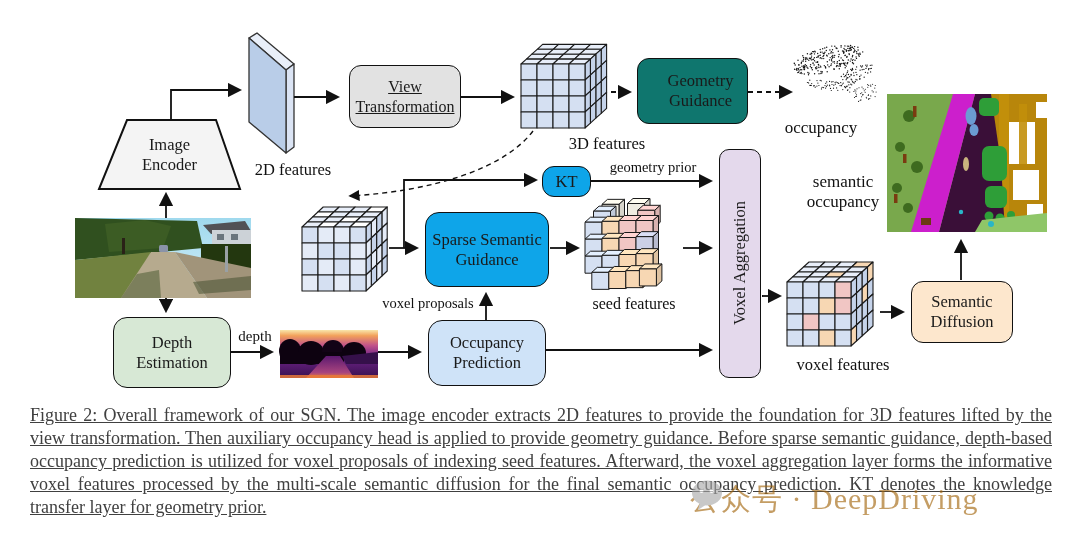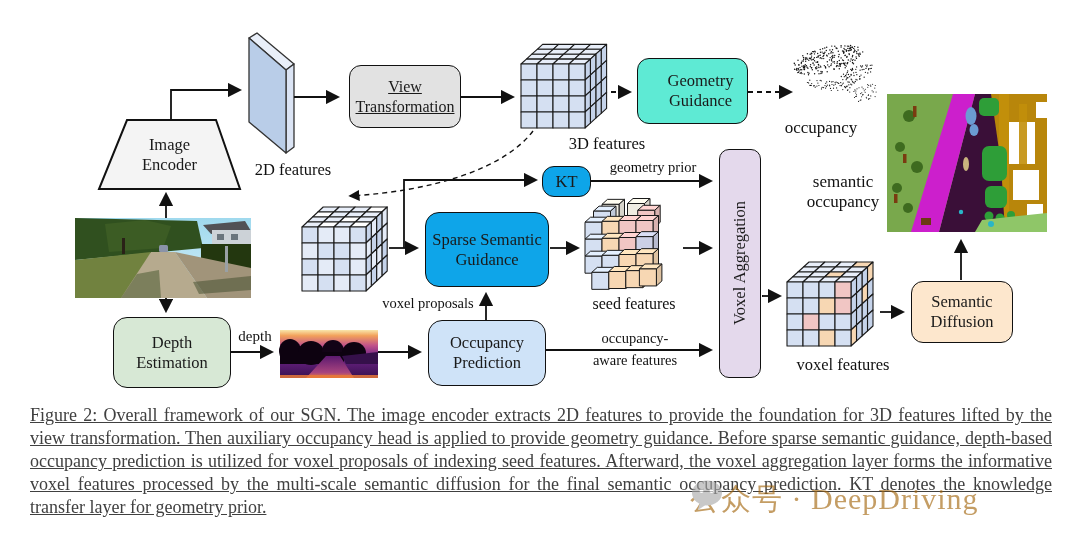--- a/index.html
+++ b/index.html
@@ -789,21 +789,21 @@
   <div class="node" style="left:99px;top:126px;width:141px;height:58px;border:none;background:transparent;">
     <span data-bind="diagram.nodes.image_encoder.label">Image
 Encoder</span>
   </div>
 
   <div class="node" style="left: 349px; top: 65px; width: 112px; height: 63px; font-size: 16px; background: rgb(226, 226, 226); text-decoration: underline;">
     <span data-bind="diagram.nodes.view_transformation.label">View
 Transformation</span>
   </div>
 
-  <div class="node" style="left: 637px; top: 58px; width: 111px; height: 66px; background: #5eead4; padding-left: 16px;">
+  <div class="node" style="left: 637px; top: 58px; width: 111px; height: 66px; background: #0f766e; padding-left: 16px;">
     <span data-bind="diagram.nodes.geometry_guidance.label">Geometry
 Guidance</span>
   </div>
 
   <div class="node" style="left: 542px; top: 166px; width: 49px; height: 31px; border-radius: 12px; background: #0ea5e9;">
     <span data-bind="diagram.nodes.kt.label">KT</span>
   </div>
 
   <div class="node" style="left: 425px; top: 212px; width: 124px; height: 75px; border-radius: 14px; background: #0ea5e9;">
     <span data-bind="diagram.nodes.sparse_semantic_guidance.label">Sparse Semantic
@@ -829,22 +829,20 @@
   </div>
 
   <div class="lbl" style="left:247px;top:160px;width:92px;" data-bind="diagram.labels.features_2d">2D features</div>
   <div class="lbl" style="left:518px;top:134px;width:92px;margin-left:43px;" data-bind="diagram.labels.features_3d">3D features</div>
   <div class="lbl" style="left:775px;top:118px;width:92px;font-size:17px;" data-bind="diagram.labels.occupancy">occupancy</div>
   <div class="lbl" style="left:798px;top:172px;width:90px;font-size:17px;line-height:20px;" data-bind="diagram.labels.semantic_occupancy">semantic
 occupancy</div>
   <div class="lbl small" style="left:605px;top:158px;width:96px;" data-bind="diagram.labels.geometry_prior">geometry prior</div>
   <div class="lbl small" style="left:378px;top:294px;width:100px;" data-bind="diagram.labels.voxel_proposals">voxel proposals</div>
   <div class="lbl" style="left:585px;top:294px;width:98px;font-size:16px;" data-bind="diagram.labels.seed_features">seed features</div>
-  <div class="lbl small" style="left:580px;top:327px;width:110px;line-height:22px;" data-bind="diagram.labels.occupancy_aware">occupancy-
-aware features</div>
   <div class="lbl" style="left:793px;top:355px;width:100px;font-size:16.5px;" data-bind="diagram.labels.voxel_features">voxel features</div>
   <div class="lbl small" style="left:234px;top:327px;width:42px;font-size:15px;" data-bind="diagram.labels.depth">depth</div>
 
   <div id="caption" data-bind="figure_caption">Figure 2: Overall framework of our SGN. The image encoder extracts 2D features to provide the foundation for 3D features lifted by the view transformation. Then auxiliary occupancy head is applied to provide geometry guidance. Before sparse semantic guidance, depth-based occupancy prediction is utilized for voxel proposals of indexing seed features. Afterward, the voxel aggregation layer forms the informative voxel features processed by the multi-scale semantic diffusion for the final semantic occupancy prediction. KT denotes the knowledge transfer layer for geometry prior.</div>
 
   <div id="watermark">
     <svg width="38" height="34" viewBox="0 0 38 34">
       <ellipse cx="17" cy="14" rx="15" ry="12.5" fill="#a7a7a7"></ellipse>
       <polygon points="10,23 8,31 17,25" fill="#a7a7a7"></polygon>
       <circle cx="11.5" cy="12" r="2" fill="#fff"></circle>

